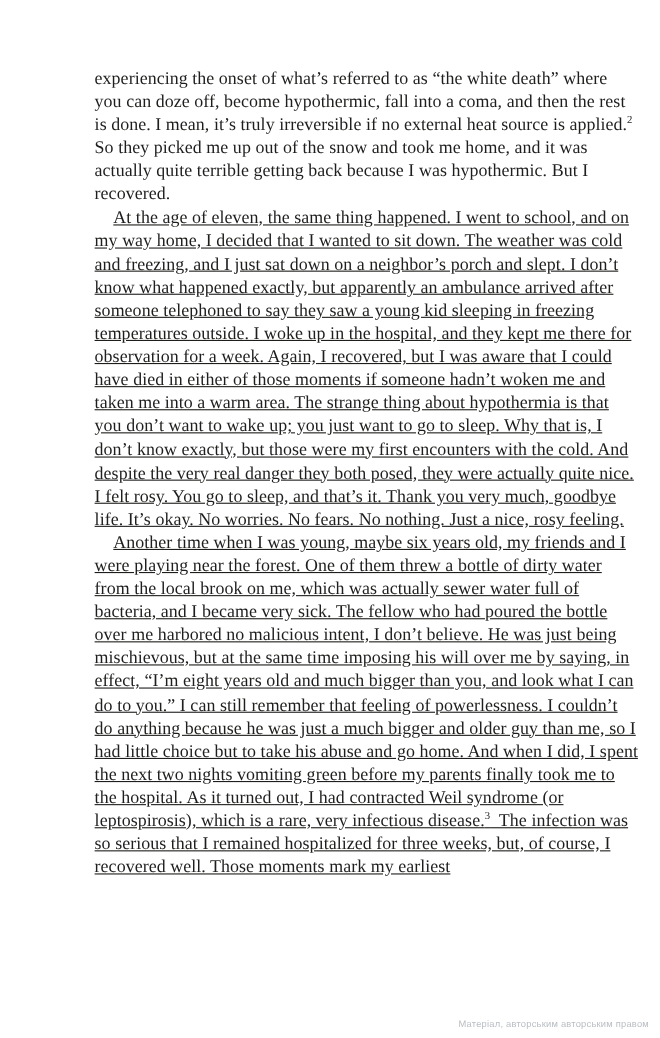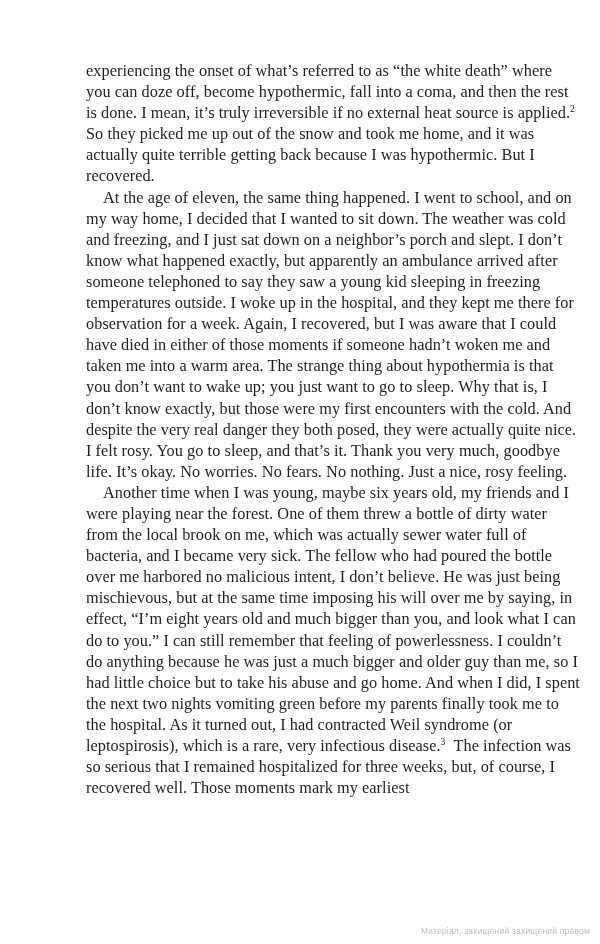--- a/index.html
+++ b/index.html
@@ -25,20 +25,21 @@
     line-height: 21.1px;
     text-align: left;
     letter-spacing: 0.05px;
   }
   .para {
     margin: 0;
     padding: 0;
   }
   .para.indent {
     text-indent: 17px;
+    text-decoration: underline;
   }
   .para sup {
     font-size: 0.6em;
     line-height: 0;
     vertical-align: super;
   }
   .watermark {
     position: absolute;
     right: 10px;
     bottom: 8px;
@@ -50,14 +51,14 @@
 </style>
 </head>
 <body>
 
 <div class="page">
   <div class="text-block" style="color: rgb(30, 30, 28); margin-left: 31px;">
       <p class="para"><span>experiencing the onset of what’s referred to as “the white death” where you can doze off, become hypothermic, fall into a coma, and then the rest is done. I mean, it’s truly irreversible if no external heat source is applied.</span><sup>2</sup><span>&nbsp; So they picked me up out of the snow and took me home, and it was actually quite terrible getting back because I was hypothermic. But I recovered.</span></p>
       <p class="para indent"><span>At the age of eleven, the same thing happened. I went to school, and on my way home, I decided that I wanted to sit down. The weather was cold and freezing, and I just sat down on a neighbor’s porch and slept. I don’t know what happened exactly, but apparently an ambulance arrived after someone telephoned to say they saw a young kid sleeping in freezing temperatures outside. I woke up in the hospital, and they kept me there for observation for a week. Again, I recovered, but I was aware that I could have died in either of those moments if someone hadn’t woken me and taken me into a warm area. The strange thing about hypothermia is that you don’t want to wake up; you just want to go to sleep. Why that is, I don’t know exactly, but those were my first encounters with the cold. And despite the very real danger they both posed, they were actually quite nice. I felt rosy. You go to sleep, and that’s it. Thank you very much, goodbye life. It’s okay. No worries. No fears. No nothing. Just a nice, rosy feeling.</span></p>
       <p class="para indent"><span>Another time when I was young, maybe six years old, my friends and I were playing near the forest. One of them threw a bottle of dirty water from the local brook on me, which was actually sewer water full of bacteria, and I became very sick. The fellow who had poured the bottle over me harbored no malicious intent, I don’t believe. He was just being mischievous, but at the same time imposing his will over me by saying, in effect, “I’m eight years old and much bigger than you, and look what I can do to you.” I can still remember that feeling of powerlessness. I couldn’t do anything because he was just a much bigger and older guy than me, so I had little choice but to take his abuse and go home. And when I did, I spent the next two nights vomiting green before my parents finally took me to the hospital. As it turned out, I had contracted Weil syndrome (or leptospirosis), which is a rare, very infectious disease.</span><sup>3</sup><span>&nbsp; The infection was so serious that I remained hospitalized for three weeks, but, of course, I recovered well. Those moments mark my earliest</span></p>
     </div>
-  <div class="watermark" style="color: rgb(185, 190, 195);">Матеріал, захищений захищений правом</div>
+  <div class="watermark" style="color: rgb(185, 190, 195);">Матеріал, авторським авторським правом</div>
 </div>
 
 </body></html>

